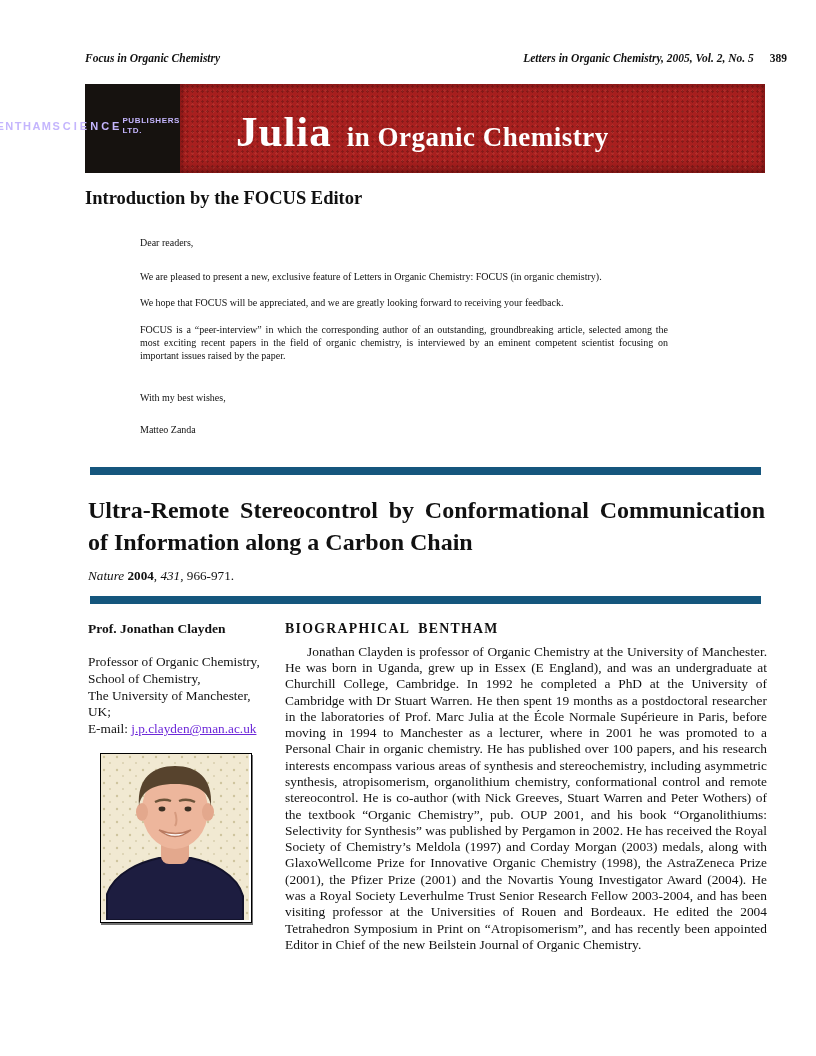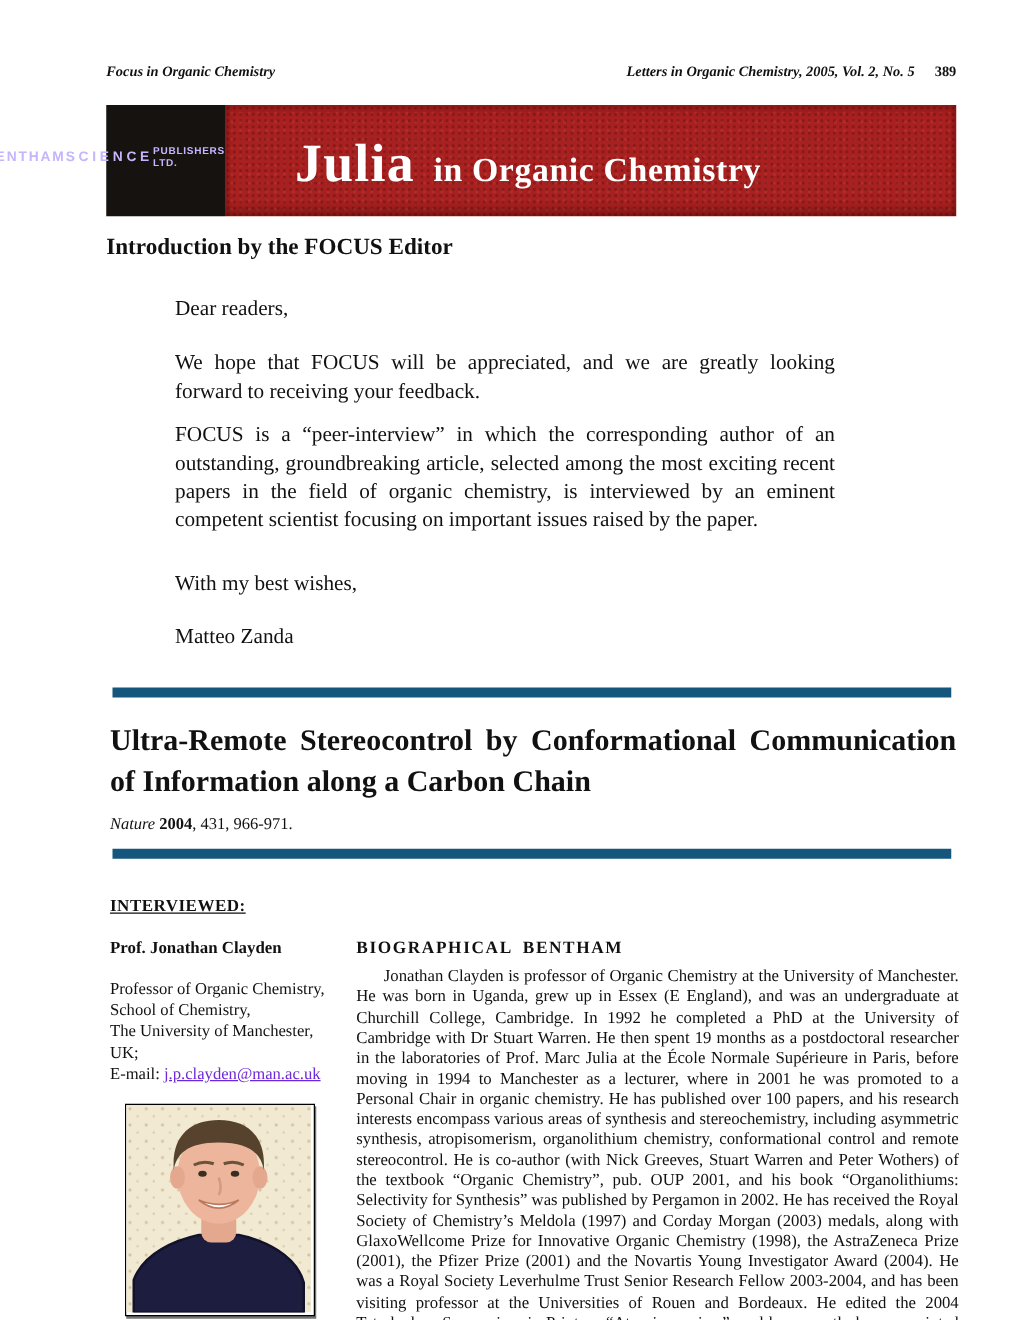--- a/index.html
+++ b/index.html
@@ -8,21 +8,21 @@
     width:816px;height:1056px;
     margin:0 auto;
     background:#ffffff;
     overflow:hidden;
     font-family:"Liberation Serif", serif;
     color:#111;
   }
   
   .running-header{
     display:flex;justify-content:space-between;align-items:baseline;
-    padding:52px 51px 0 85px;
+    padding:52px 29px 0 85px;
     font-size:11.5px;font-weight:bold;font-style:italic;
   }
   .pageno{font-style:normal;margin-left:16px;font-weight:bold;}
 
   
   .banner{
     display:flex;height:89px;
     margin:20px 51px 0 85px;
   }
   .logo-box{
@@ -52,39 +52,39 @@
   .focus-small{font-size:27px;font-weight:bold;margin-left:15px;letter-spacing:0.5px;}
 
   
   .intro-heading{
     margin:15px 51px 0 85px;
     font-size:18.5px;font-weight:bold;
   }
   .letter{margin:27px 148px 0 140px;}
   .letter p{
     margin:0 0 13px 0;
-    font-size:17px;line-height:1.32;
+    font-size:10px;line-height:1.32;
     text-align:justify;
   }
   .salutation{margin-bottom:21px !important;text-align:left !important;}
   .closing{margin-top:29px !important;text-align:left;}
   .signature{margin-top:19px !important;text-align:left !important;}
 
   .bar{height:8px;background:#15567d;margin:30px 55px 0 90px;}
   .bar2{margin-top:12px;}
 
   .article-title{
     margin:19px 51px 0 88px;
     font-size:24px;font-weight:bold;line-height:1.36;
     text-align:justify;
   }
   .article-ref{margin:9px 0 0 88px;font-size:13.2px;}
   .article-ref .j{font-style:italic;}
   .article-ref .y{font-weight:bold;}
-  .article-ref .v{}
+  .article-ref .v{font-style:italic;}
 
   .interviewed-label{
     margin:30px 0 0 88px;
     font-size:13.6px;font-weight:bold;
     text-decoration:underline;letter-spacing:0.4px;
   }
 
   .columns{display:flex;margin:17px 49px 0 88px;}
   .col-left{width:197px;flex-shrink:0;box-sizing:border-box;padding-right:12px;}
   .name{font-size:13.5px;font-weight:bold;margin:0 0 17px 0;}
@@ -166,35 +166,35 @@
     <div class="banner-red">
       <span class="focus-big">Julia</span>
       <span class="focus-small">in Organic Chemistry</span>
     </div>
   </div>
 
   <div class="intro-heading">Introduction by the FOCUS Editor</div>
 
   <div class="letter">
     <p class="salutation">Dear readers,</p>
+    <p>We are pleased to present a new, exclusive feature of Letters in Organic Chemistry: FOCUS (in organic chemistry).</p>
     <p>We hope that FOCUS will be appreciated, and we are greatly looking forward to receiving your feedback.</p>
     <p>FOCUS is a “peer-interview” in which the corresponding author of an outstanding, groundbreaking article, selected among the most exciting recent papers in the field of organic chemistry, is interviewed by an eminent competent scientist focusing on important issues raised by the paper.</p>
     <p class="closing">With my best wishes,</p>
     <p class="signature">Matteo Zanda</p>
   </div>
 
   <div class="bar"></div>
 
   <div class="article-title">Ultra-Remote Stereocontrol by Conformational Communication of Information along a Carbon Chain</div>
 
   <div class="article-ref"><span class="j">Nature </span><span class="y">2004</span><span>, </span><span class="v">431</span><span>, </span><span>966-971.</span></div>
 
   <div class="bar bar2"></div>
 
-  <div class="interviewed-label">INTERVIEWED:</div>
 
   <div class="columns">
 
     <div class="col-left">
       <p class="name">Prof. Jonathan Clayden</p>
       <p class="addr">Professor of Organic Chemistry,</p>
       <p class="addr">School of Chemistry,</p>
       <p class="addr">The University of Manchester,</p>
       <p class="addr">UK;</p>
       <p class="email-line"><span>E-mail: </span><a class="email-link">j.p.clayden@man.ac.uk</a></p>

